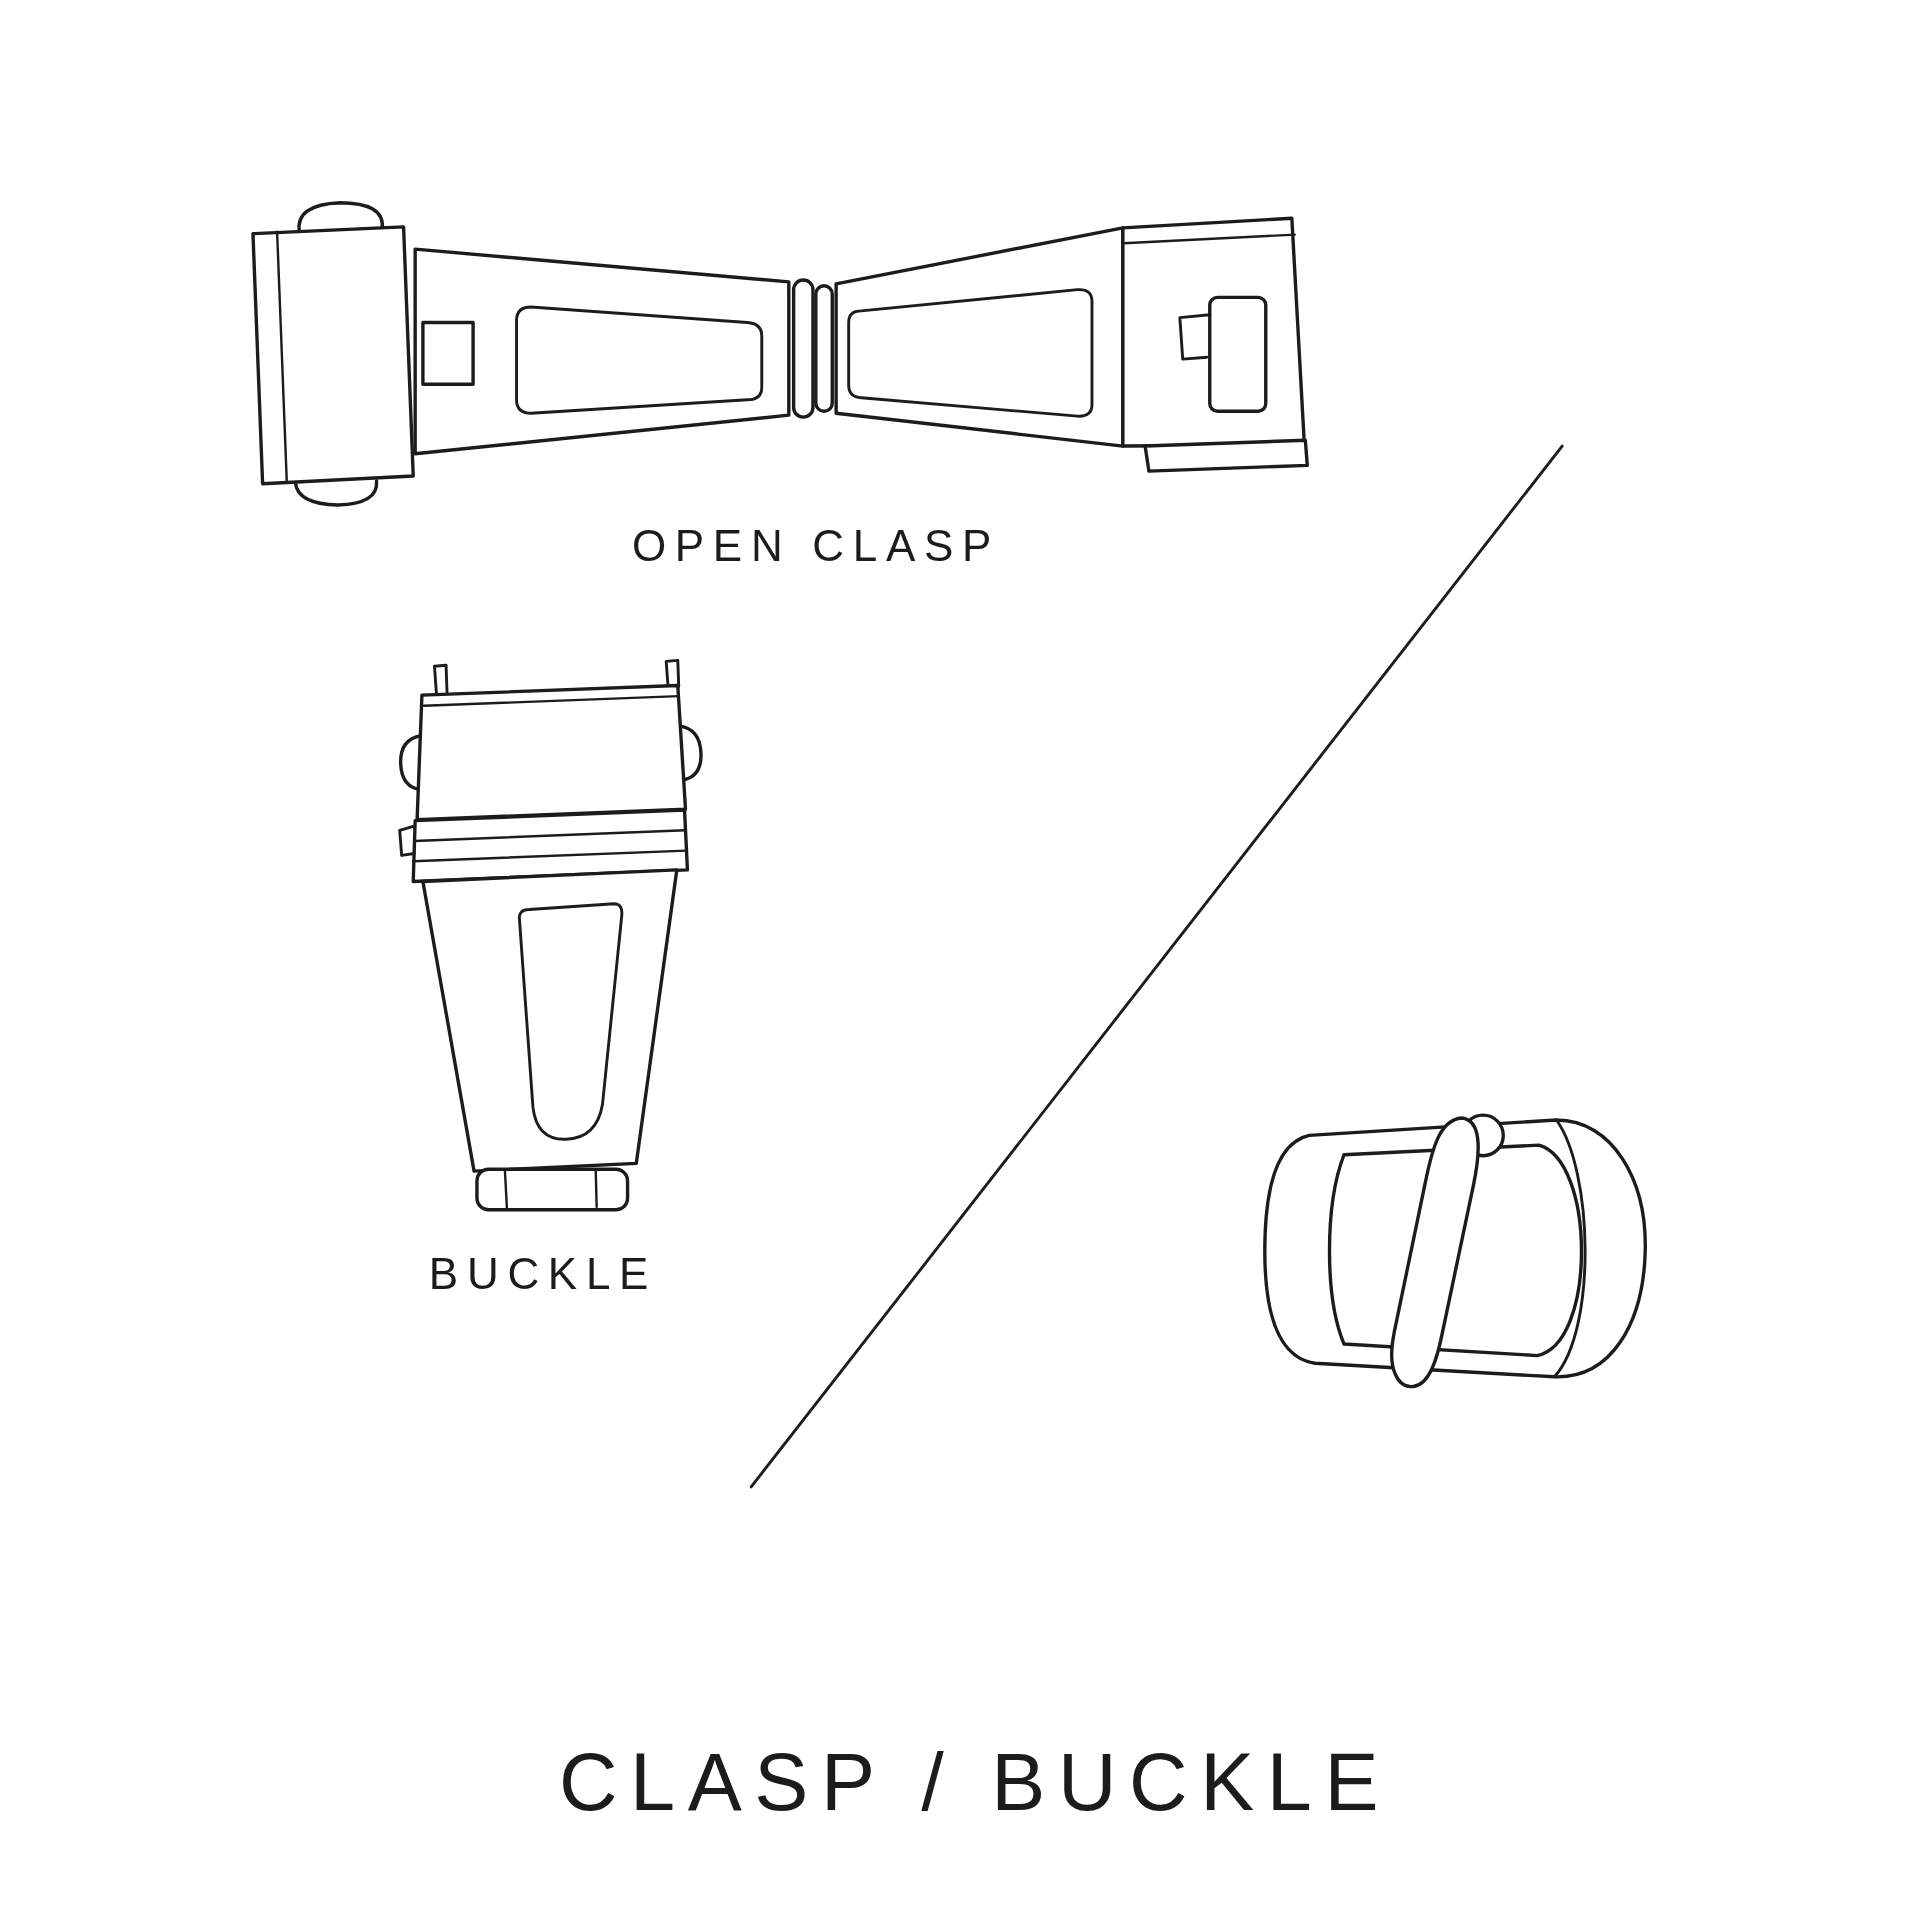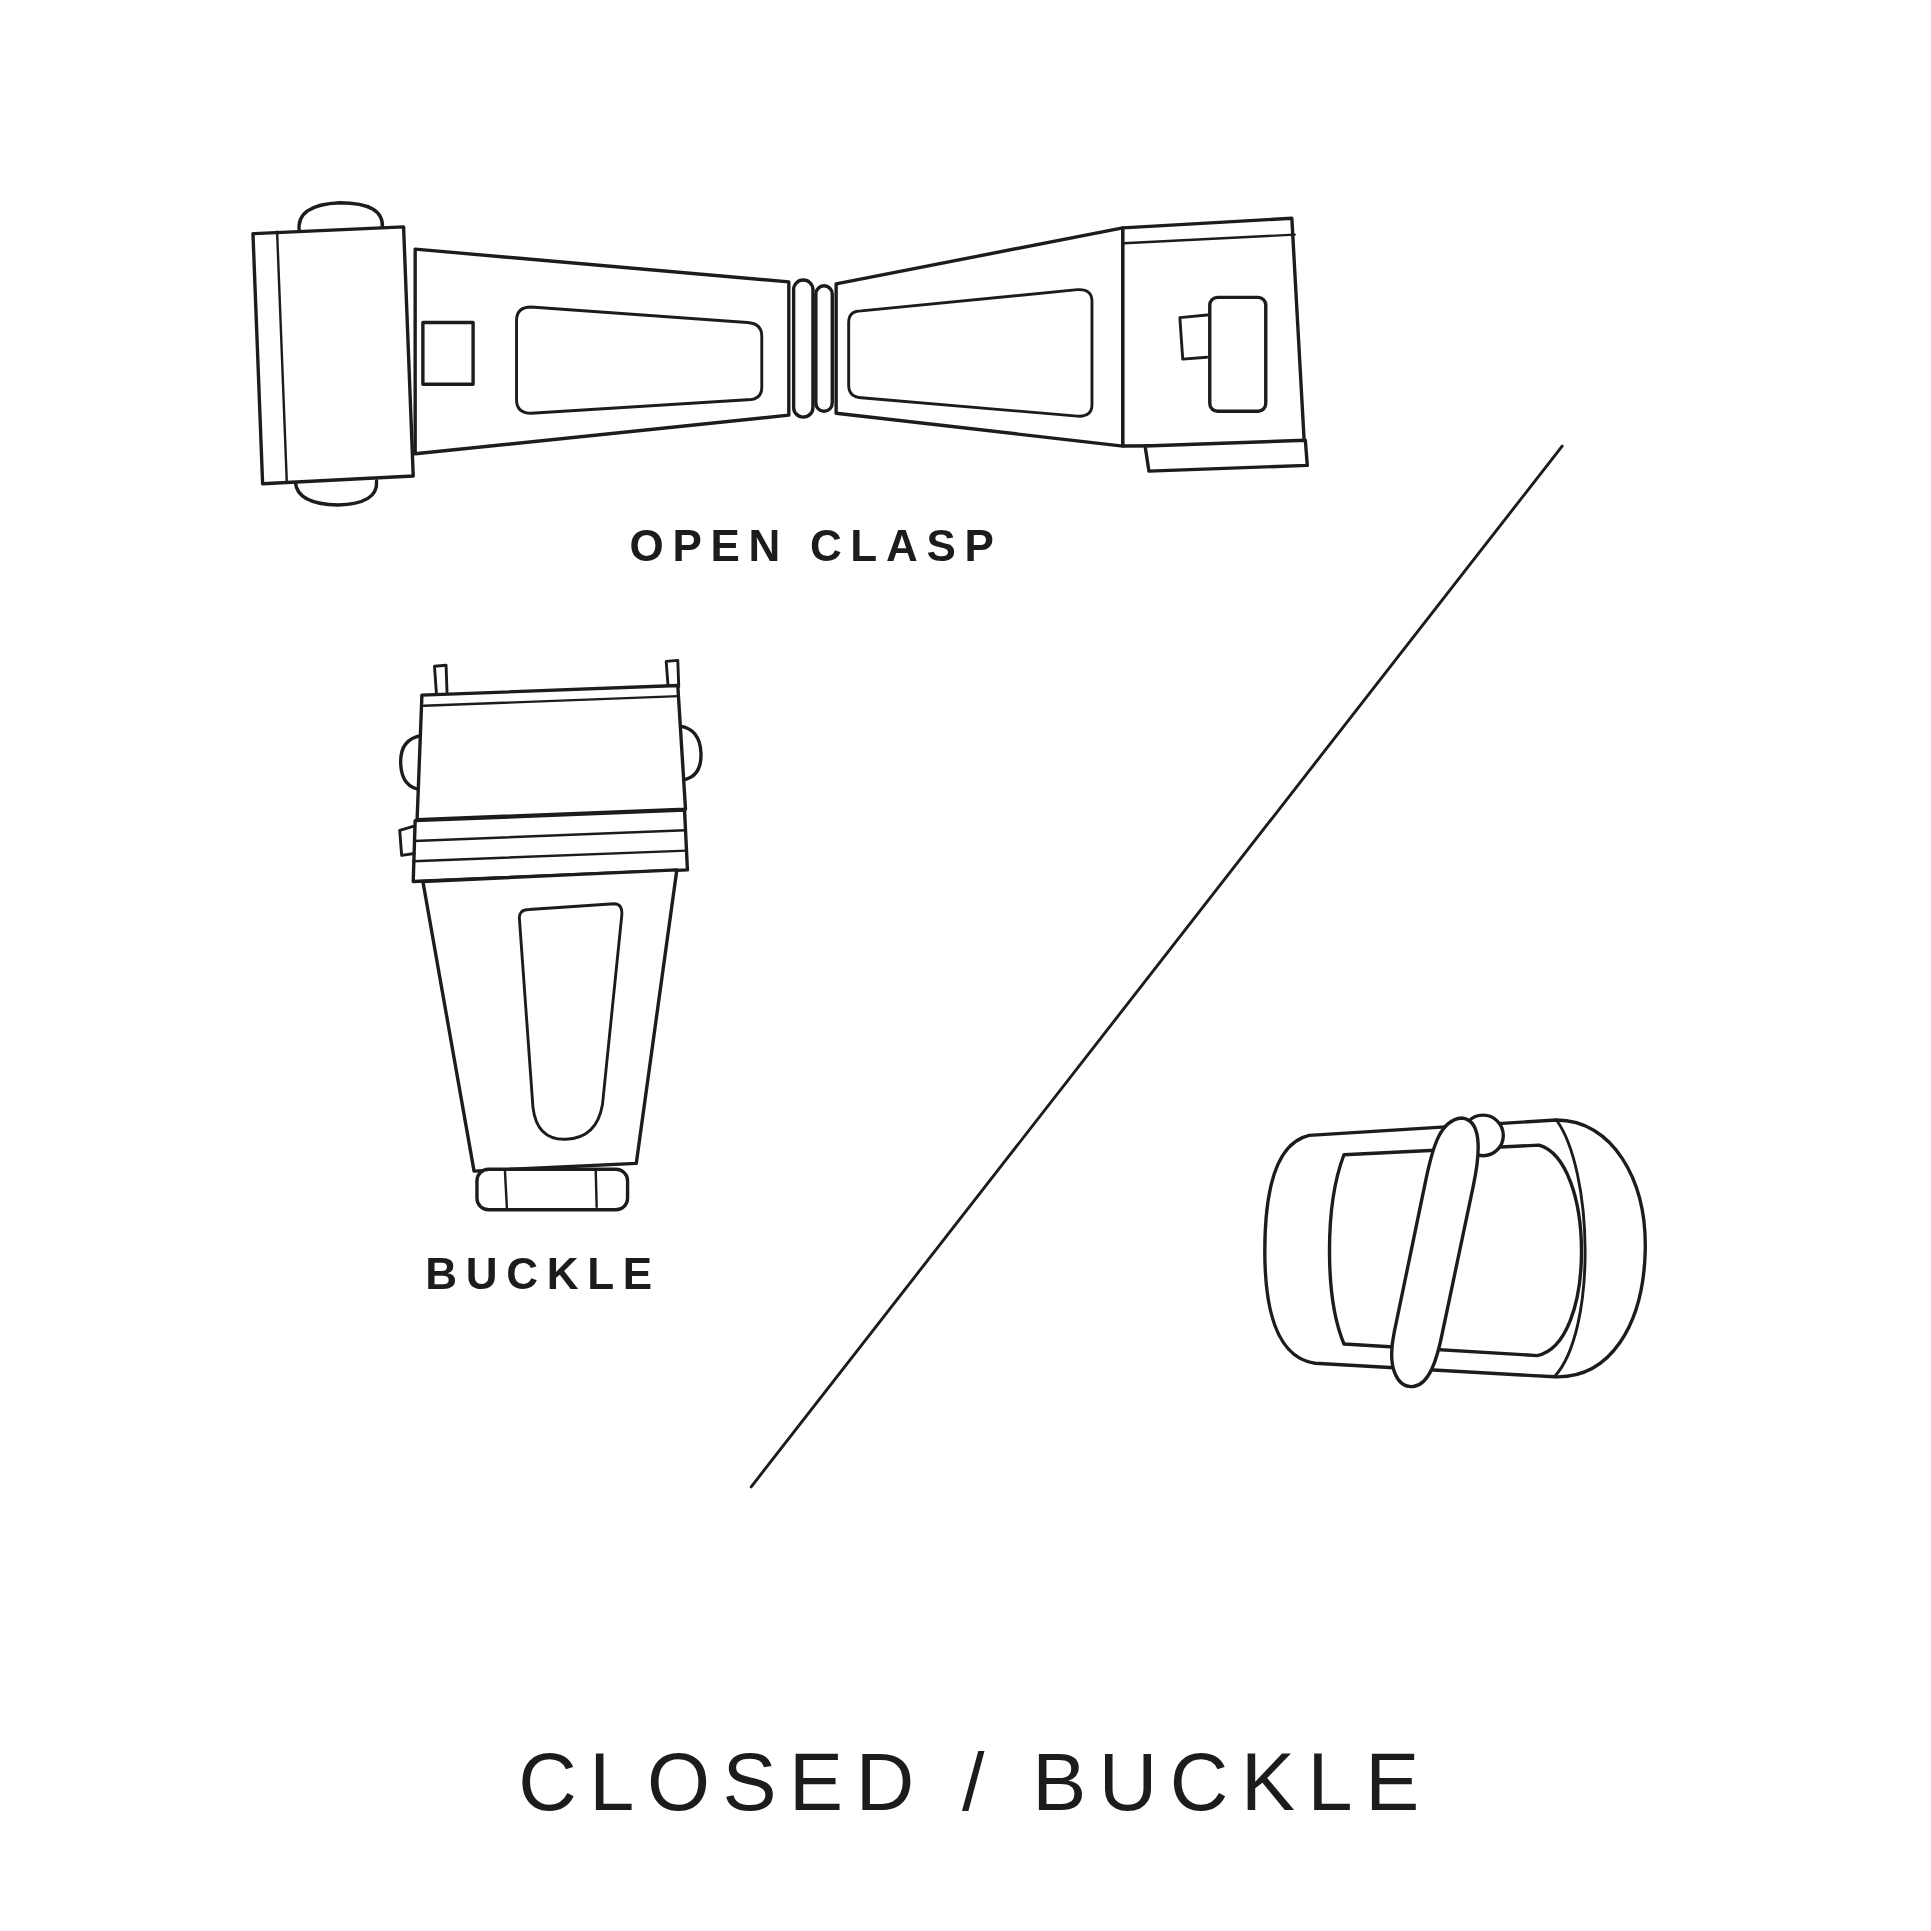--- a/index.html
+++ b/index.html
@@ -22,21 +22,21 @@
     width: 1931px;
     height: 1931px;
   }
   .label {
     position: absolute;
     transform: translateX(-50%);
     color: #1c1c1c;
     font-size: 44px;
     letter-spacing: 8.7px;
     white-space: nowrap;
-    font-weight: 700;
+    font-weight: 400;
   }
   .label-open-clasp { left: 816px; top: 521px; }
   .label-closed    { left: 543px; top: 1249px; }
   .page-title {
     position: absolute;
     left: 975px;
     top: 1736px;
     transform: translateX(-50%);
     color: #1c1c1c;
     font-size: 81px;
@@ -119,16 +119,16 @@
       <circle cx="1536" cy="1176" r="21"></circle>
 
       <path d="M 1514 1158 C 1492 1160 1484 1186 1476 1226 L 1444 1380 C 1436 1418 1448 1438 1464 1436 C 1480 1434 1488 1410 1494 1380 L 1526 1228 C 1534 1190 1534 1160 1514 1158 Z"></path>
     </g>
   </svg>
 
   <div class="label label-open-clasp">OPEN CLASP</div>
 
   <div class="label label-closed">BUCKLE</div>
 
-  <div class="page-title">CLOSED / BUCKLE</div>
+  <div class="page-title">CLASP / BUCKLE</div>
 
 </div>
 
 
 </body></html>

